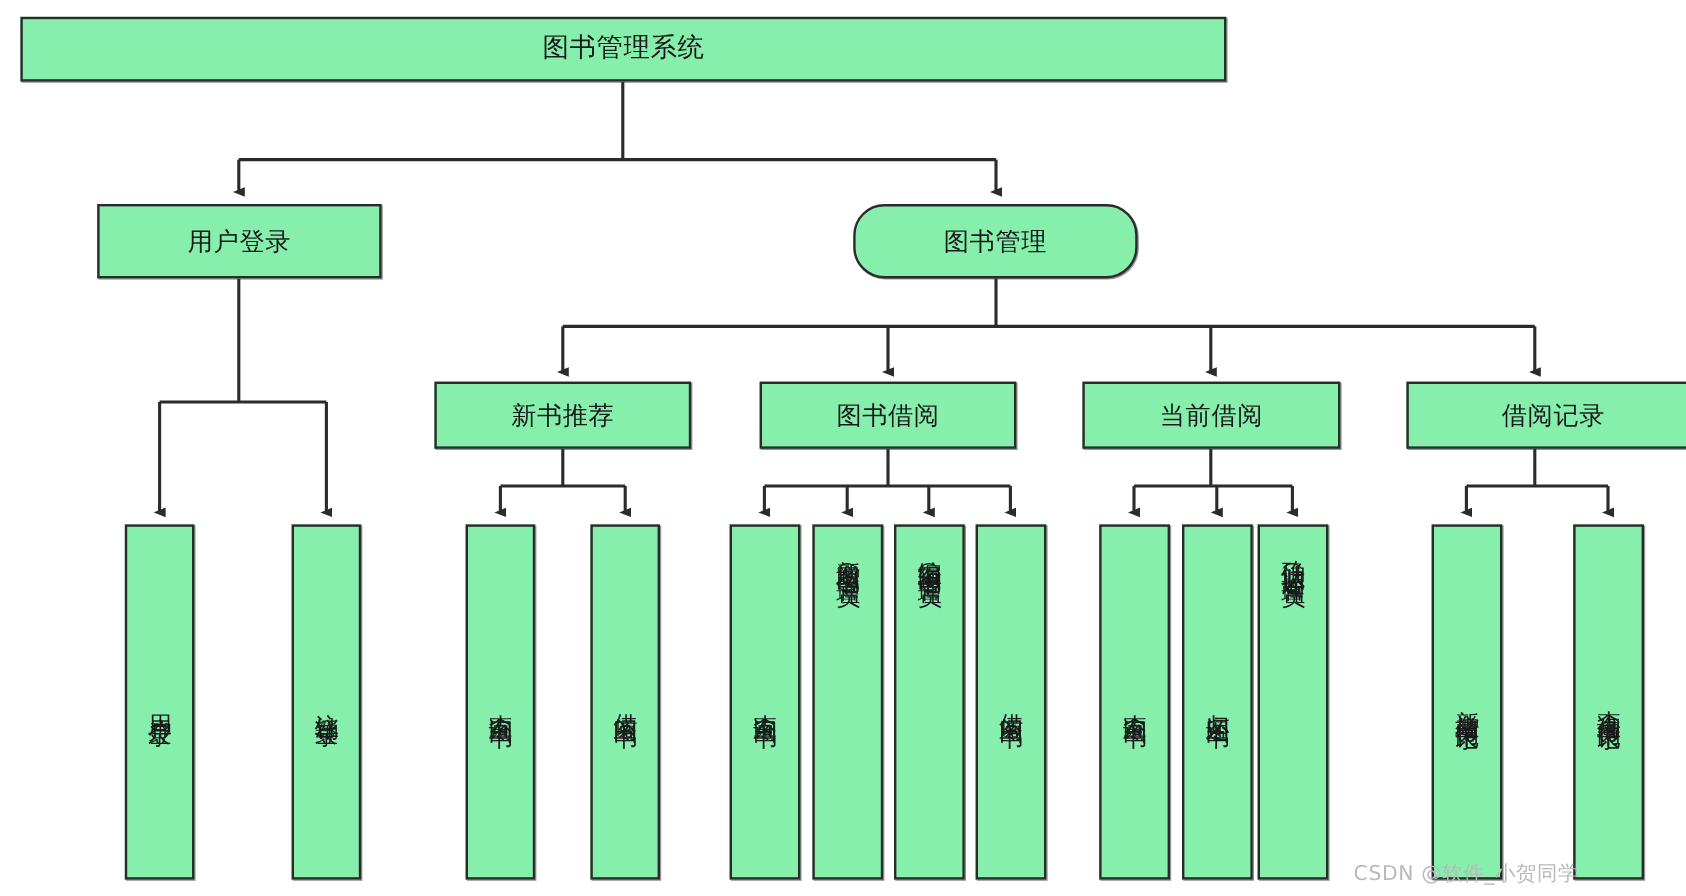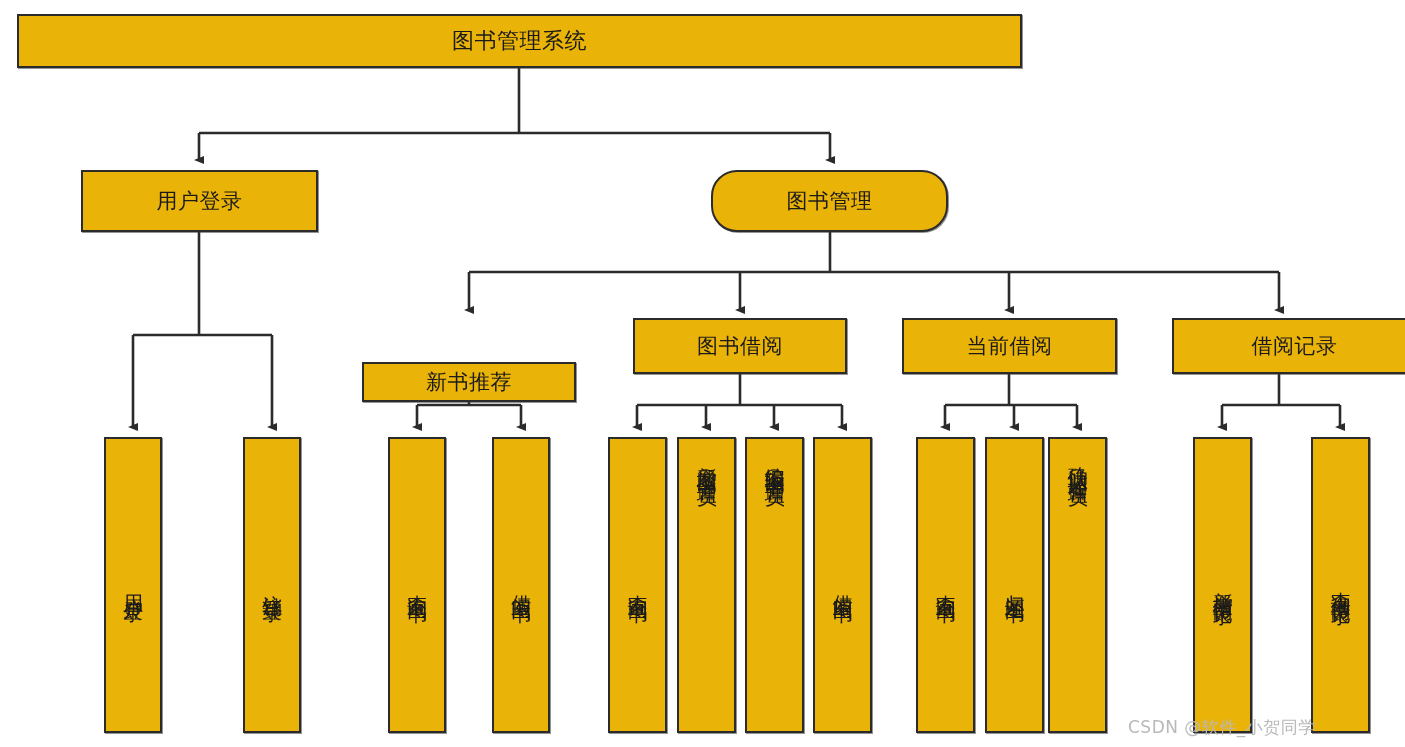--- a/index.html
+++ b/index.html
@@ -20,21 +20,21 @@
     left: 0;
     top: 0;
     width: 1405px;
     height: 747px;
     pointer-events: none;
   }
   .node {
     position: absolute;
     box-sizing: border-box;
     border: 2px solid #2b2b2b;
-    background: #eab308;
+    background: #86efac;
     display: flex;
     align-items: center;
     justify-content: center;
     box-shadow: 1px 1px 0 rgba(60,60,60,0.55);
   }
   .node .label {
     color: #1a1a1a;
     line-height: 1.18;
     white-space: nowrap;
   }
@@ -136,21 +136,21 @@
     <span class="label">图书管理系统</span>
   </div>
 
   <div class="node horiz" style="left:81px; top:170px; width:237px; height:62px;">
     <span class="label">用户登录</span>
   </div>
   <div class="node horiz" style="left:711px; top:170px; width:237px; height:62px;border-radius:26px;">
     <span class="label">图书管理</span>
   </div>
 
-  <div class="node horiz" style="left:362px; top:318px; width:214px; height:40px;margin-top:44px;">
+  <div class="node horiz" style="left:362px; top:318px; width:214px; height:56px;">
     <span class="label">新书推荐</span>
   </div>
   <div class="node horiz" style="left:633px; top:318px; width:214px; height:56px;">
     <span class="label">图书借阅</span>
   </div>
   <div class="node horiz" style="left:902px; top:318px; width:215px; height:56px;">
     <span class="label">当前借阅</span>
   </div>
   <div class="node horiz" style="left:1172px; top:318px; width:245px; height:56px;">
     <span class="label">借阅记录</span>

